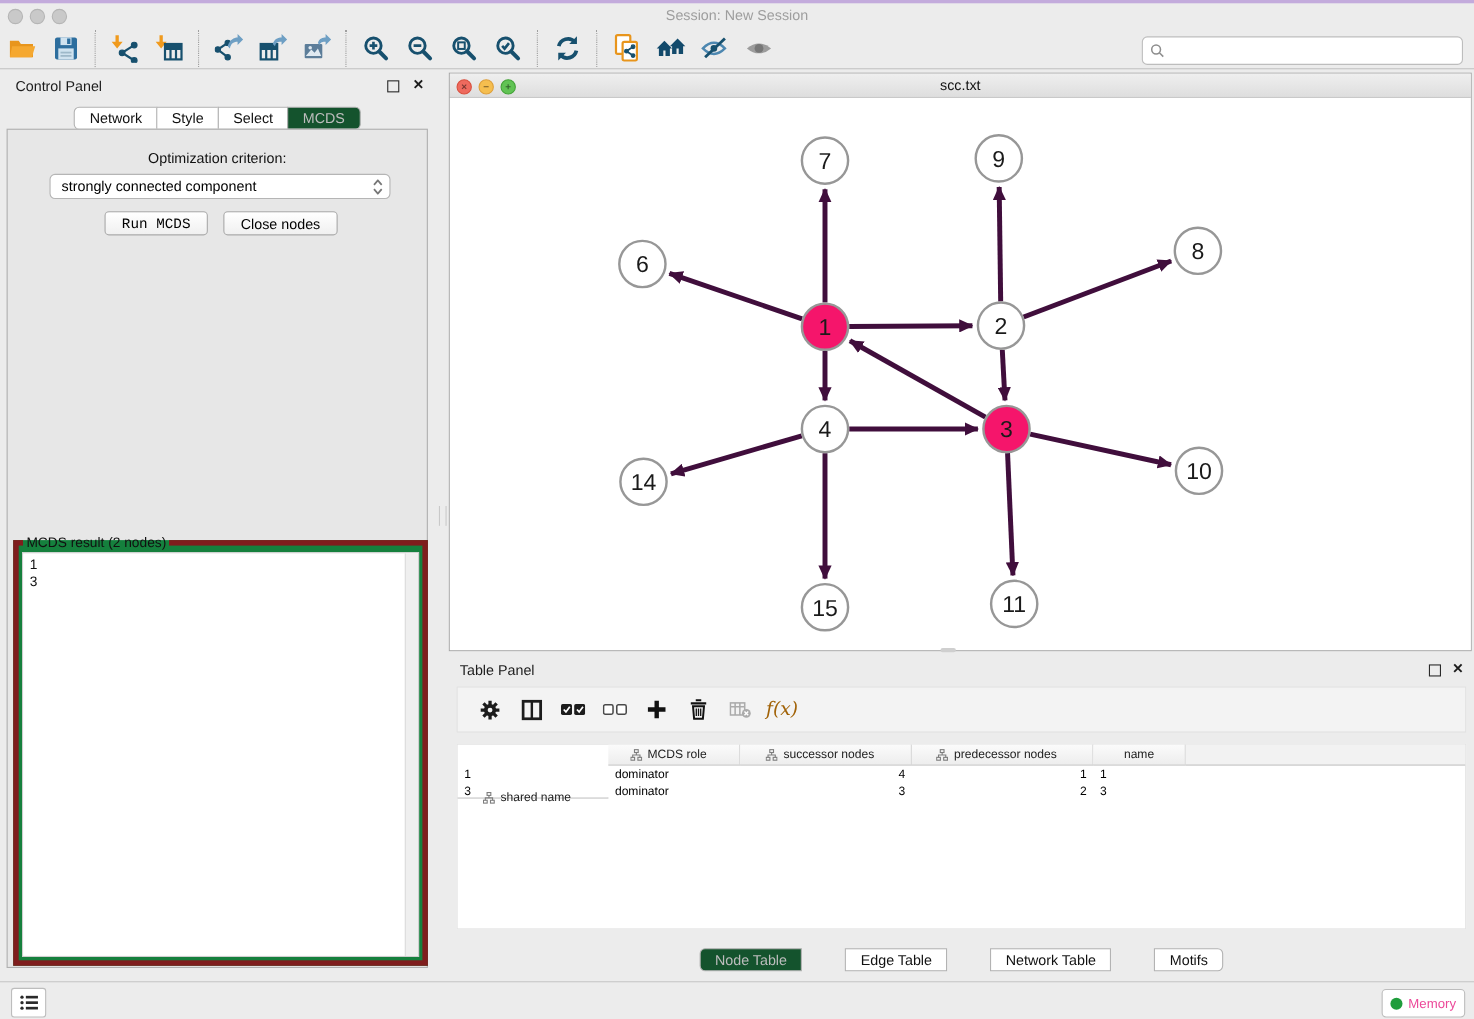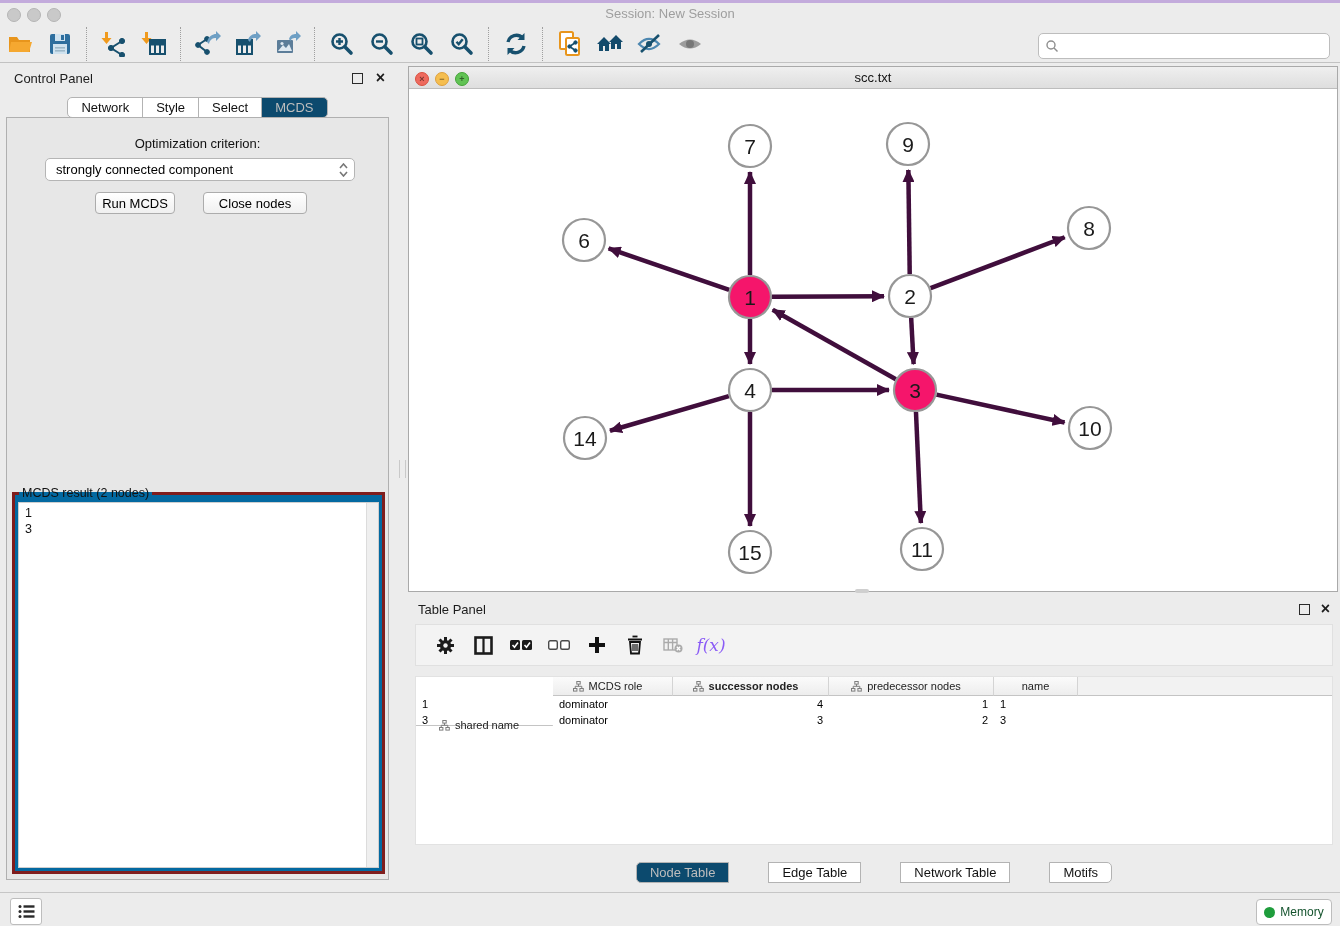--- a/index.html
+++ b/index.html
@@ -22,77 +22,77 @@
   #search-wrap svg{margin:0 4px 0 6px;}
 
   
   .panel-title{font-size:13px;color:#1c1c1c;}
   .float-box{width:9px;height:9px;border:1.6px solid #2a2a2a;display:inline-block;}
   .close-x{font-size:16px;font-weight:bold;color:#1c1c1c;line-height:10px;}
   .tabs{display:flex;justify-content:center;}
   .tab{background:#fff;border:1px solid #b3b3b3;margin-left:-1px;padding:2px 13px;font-size:13px;color:#111;white-space:nowrap;}
   .tab:first-child{border-radius:5px 0 0 5px;margin-left:0;}
   .tab:last-child{border-radius:0 5px 5px 0;}
-  .tab.active{background:#0c4a6e;color:#bdbdbd;}
+  .tab.active{background:#14532d;color:#bdbdbd;}
 
   
   #control-panel{left:0;top:66px;width:395px;height:815px;}
   #cp-header{position:absolute;left:0;top:0;width:100%;height:26px;}
   #cp-header .panel-title{position:absolute;left:14px;top:5px;}
   #cp-float{position:absolute;right:32px;top:7px;}
   #cp-close{position:absolute;right:10px;top:7px;}
   #cp-tabs{position:absolute;left:0;top:31px;width:100%;}
   #cp-content{position:absolute;left:6px;top:51px;width:383px;height:763px;background:#e7e7e7;border:1px solid #b0b0b0;box-sizing:border-box;}
   #opt-label{position:absolute;left:0;top:18px;width:100%;text-align:center;font-size:13px;color:#111;}
   #criterion{position:absolute;left:38px;top:40px;width:310px;height:23px;background:#fff;border:1px solid #b5b5b5;border-radius:5px;display:flex;align-items:center;box-sizing:border-box;}
   #criterion .val{flex:1;font-size:13px;padding-left:10px;color:#000;}
   #criterion svg{margin-right:6px;}
   .btn{position:absolute;height:22px;background:linear-gradient(#ffffff,#f0f0f0);border:1px solid #acacac;border-radius:4px;font-size:13px;color:#000;display:flex;align-items:center;justify-content:center;box-sizing:border-box;}
-  #run-btn{left:88px;top:74px;width:80px;}
+  #run-btn{left:88px;top:74px;width:94px;font-family:Liberation Mono, monospace;}
   #closepanel-btn{left:196px;top:74px;width:104px;}
-  #result-fieldset{position:absolute;left:5px;top:368px;width:367px;height:382px;border:3px solid #7f1d1d;margin:0;padding:0;background:#0369a1;}
+  #result-fieldset{position:absolute;left:5px;top:368px;width:367px;height:382px;border:5px solid #7f1d1d;margin:0;padding:0;background:#15803d;}
   #result-fieldset legend{font-size:12.5px;color:#111;margin-left:4px;padding:0 3px;}
   #result-box{position:absolute;left:3px;top:2px;right:3px;bottom:3px;background:#fff;border:1px solid #cfcfcf;overflow:hidden;}
   #result-lines{padding:2px 6px;font-size:12.5px;color:#111;line-height:16px;}
   #result-scroll{position:absolute;right:0;top:0;width:11px;height:100%;background:#efefef;border-left:1px solid #dcdcdc;}
 
   
   #net-window{left:408px;top:66px;width:930px;height:526px;border:1px solid #a9a9a9;box-sizing:border-box;background:#fff;}
   #net-titlebar{position:absolute;left:0;top:0;width:100%;height:22px;background:linear-gradient(#efefef,#dedede);border-bottom:1px solid #bdbdbd;box-sizing:border-box;}
   .light{position:absolute;top:5px;width:12px;height:12px;border-radius:50%;font-size:9px;line-height:12px;text-align:center;color:rgba(0,0,0,.5);font-weight:bold;}
   #net-title{width:100%;text-align:center;font-size:13px;color:#111;line-height:21px;}
   #net-canvas{position:absolute;left:0;top:22px;width:928px;height:502px;background:#fff;}
 
   
   #table-panel{left:408px;top:598px;width:932px;height:290px;}
   #tp-header .panel-title{position:absolute;left:10px;top:4px;}
   #tp-float{position:absolute;right:30px;top:6px;}
   #tp-close{position:absolute;right:10px;top:6px;}
   #tp-toolbar{position:absolute;left:7px;top:26px;width:918px;height:42px;background:#f3f3f3;border:1px solid #e0e0e0;box-sizing:border-box;display:flex;align-items:center;padding-left:10px;}
   .tpbtn{width:38px;height:34px;display:flex;align-items:center;justify-content:center;flex:0 0 auto;}
-  #fx-label{font-family:"DejaVu Serif",serif;font-style:italic;color:#8b5cf6;font-size:17px;}
+  #fx-label{font-family:"DejaVu Serif",serif;font-style:italic;color:#a16207;font-size:17px;}
   #table-area{position:absolute;left:7px;top:78px;width:918px;height:169px;background:#fff;border:1px solid #e2e2e2;box-sizing:border-box;}
   #thead{display:flex;height:19px;}
   .th{background:linear-gradient(#fbfbfb,#ededed);border-right:1px solid #d4d4d4;border-bottom:1px solid #c4c4c4;display:flex;align-items:center;justify-content:center;font-size:11px;color:#222;box-sizing:border-box;gap:5px;}
   .th svg{flex:0 0 auto;margin-left:-10px;}
   #thead .filler{flex:1;background:#f2f2f2;border-bottom:1px solid #c4c4c4;}
   .tr{display:flex;height:16px;}
   .td{font-size:11px;color:#000;line-height:16px;box-sizing:border-box;padding:0 6px;overflow:hidden;}
   .td.left{text-align:left;}
   .td.right{text-align:right;}
   #tp-tabs{position:absolute;left:0;top:264px;width:100%;gap:40px;}
 
   
   #vsplit{left:399px;top:460px;width:5px;height:18px;border-left:1px solid #c9c9c9;border-right:1px solid #c9c9c9;}
   #hsplit{left:855px;top:589px;width:14px;height:4px;background:#cfcfcf;border-radius:2px;}
 
   
   #statusbar{left:0;top:892px;width:1340px;height:34px;border-top:1px solid #c6c6c6;box-sizing:border-box;}
   #list-btn{position:absolute;left:10px;top:5px;width:30px;height:25px;background:#fff;border:1px solid #bdbdbd;border-radius:3px;display:flex;align-items:center;justify-content:center;}
-  #memory-btn{position:absolute;right:8px;top:6px;width:74px;height:24px;background:#fff;border:1px solid #bdbdbd;border-radius:4px;display:flex;align-items:center;justify-content:center;gap:5px;font-size:12px;color:#14532d;}
+  #memory-btn{position:absolute;right:8px;top:6px;width:74px;height:24px;background:#fff;border:1px solid #bdbdbd;border-radius:4px;display:flex;align-items:center;justify-content:center;gap:5px;font-size:12px;color:#ec4899;}
   #memory-dot{width:11px;height:11px;border-radius:50%;background:#1f9d3c;}
 </style>
 </head>
 <body>
 
 <div id="app">
 
   <div id="top-edge" class="abs"></div>
 
   <div id="titlebar" class="abs">
@@ -425,21 +425,21 @@
             <svg width="11" height="11" viewBox="0 0 11 11">
               <g fill="none" stroke="#7d7d7d" stroke-width="1">
                 <rect x="3.8" y="0.5" width="3.4" height="2.6"></rect>
                 <rect x="0.5" y="7.5" width="3.4" height="2.6"></rect>
                 <rect x="6.9" y="7.5" width="3.4" height="2.6"></rect>
                 <path d="M5.5 3.1v2.2M2.2 7.5V5.3h6.6v2.2"></path>
               </g>
             </svg>
             <span>MCDS role</span>
           </div>
-          <div class="th" style="width: 156px; font-weight: bold;">
+          <div class="th" style="width: 156px;">
             <svg width="11" height="11" viewBox="0 0 11 11">
               <g fill="none" stroke="#7d7d7d" stroke-width="1">
                 <rect x="3.8" y="0.5" width="3.4" height="2.6"></rect>
                 <rect x="0.5" y="7.5" width="3.4" height="2.6"></rect>
                 <rect x="6.9" y="7.5" width="3.4" height="2.6"></rect>
                 <path d="M5.5 3.1v2.2M2.2 7.5V5.3h6.6v2.2"></path>
               </g>
             </svg>
             <span>successor nodes</span>
           </div>

